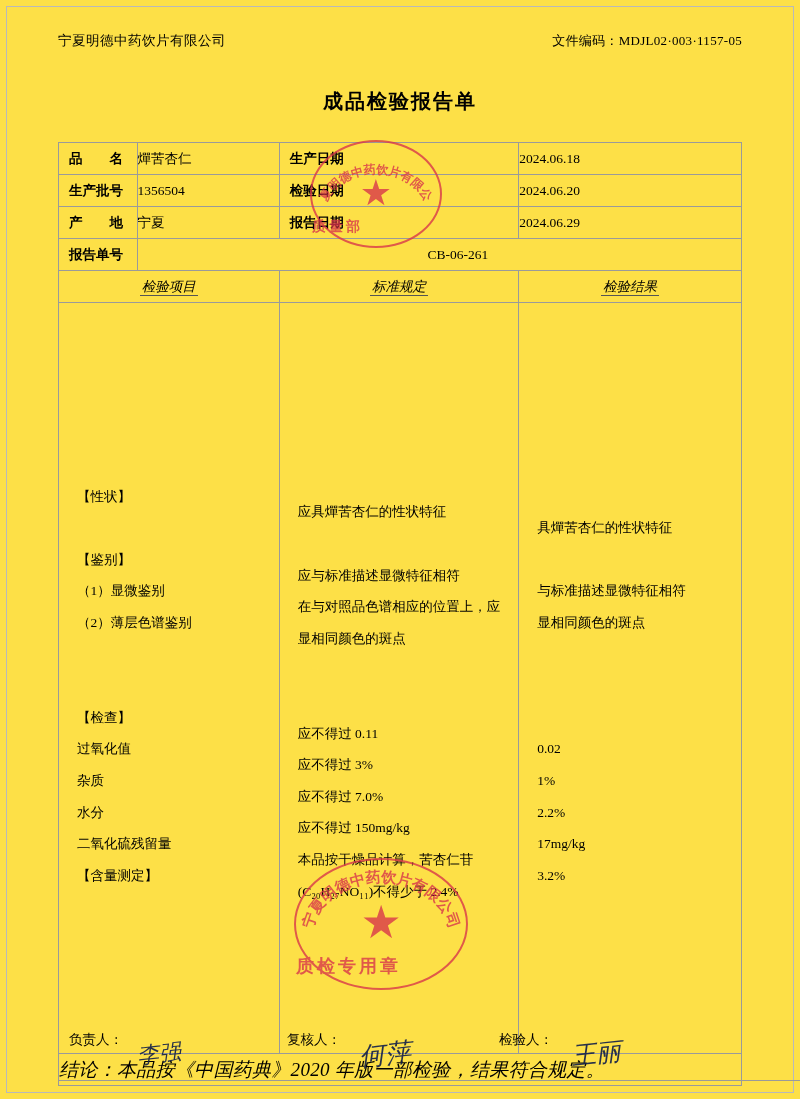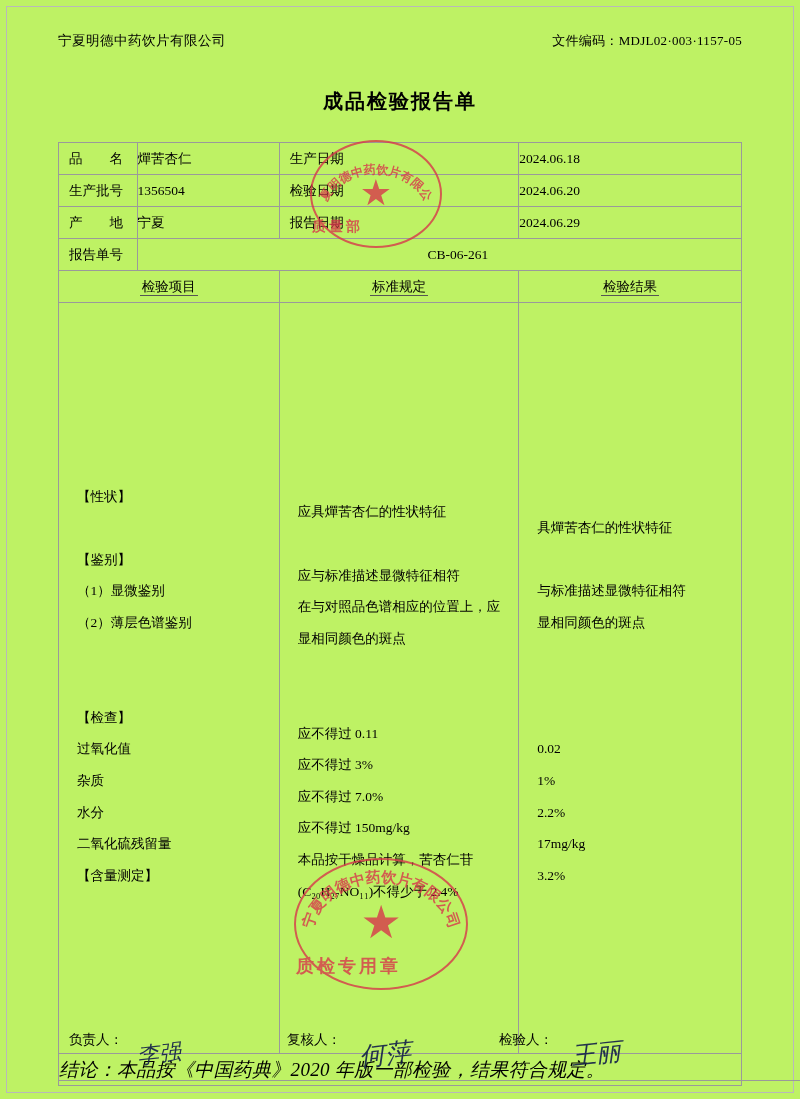--- a/index.html
+++ b/index.html
@@ -9,21 +9,21 @@
   }
   body {
     font-family: "Liberation Serif", "DejaVu Serif", serif;
     color: #000;
   }
   .page {
     position: relative;
     width: 800px;
     height: 1099px;
     margin: 0 auto;
-    background: #bef264;
+    background: #fde047;
     box-sizing: border-box;
     overflow: hidden;
   }
   
   .sheet-border {
     position: absolute;
     left: 6px;
     top: 6px;
     width: 788px;
     height: 1087px;
@@ -73,32 +73,33 @@
   }
   .lbl {
     width: 78px;
     white-space: nowrap;
   }
   .lbl-inner {
     display: flex;
     justify-content: space-between;
     padding: 4px 10px;
     letter-spacing: 0px;
+    font-weight: bold;
   }
   .val { padding: 4px 10px; }
 
   
   .colhead td {
     height: 36px;
     text-align: center;
     border-top: 1px solid #9a9a9a;
     border-bottom: none;
     font-size: 13.5px;
   }
-  .colhead span { border-bottom: 1px solid #555; padding: 0 2px 1px 2px; }
+  .colhead span { border-bottom: 1px solid #555; padding: 0 2px 1px 2px; font-style: italic; }
 
   .body-cell {
     vertical-align: top;
     height: auto;
   }
   .item-list {
     padding: 16px 0 0 0;
     margin: 8px;
   }
   .item-line {

